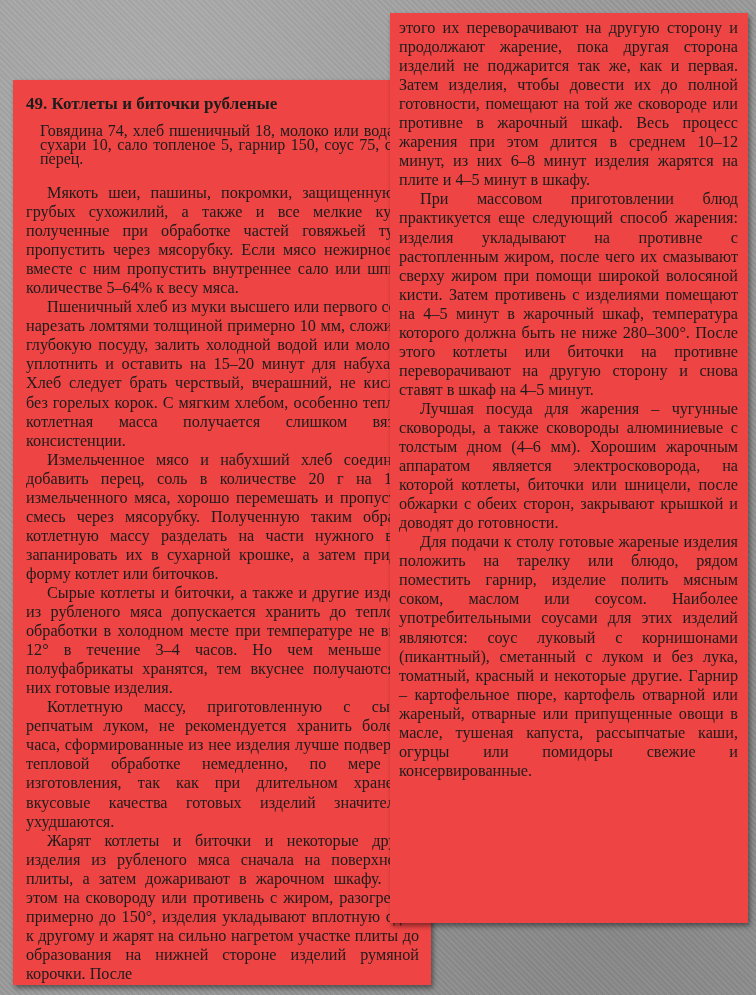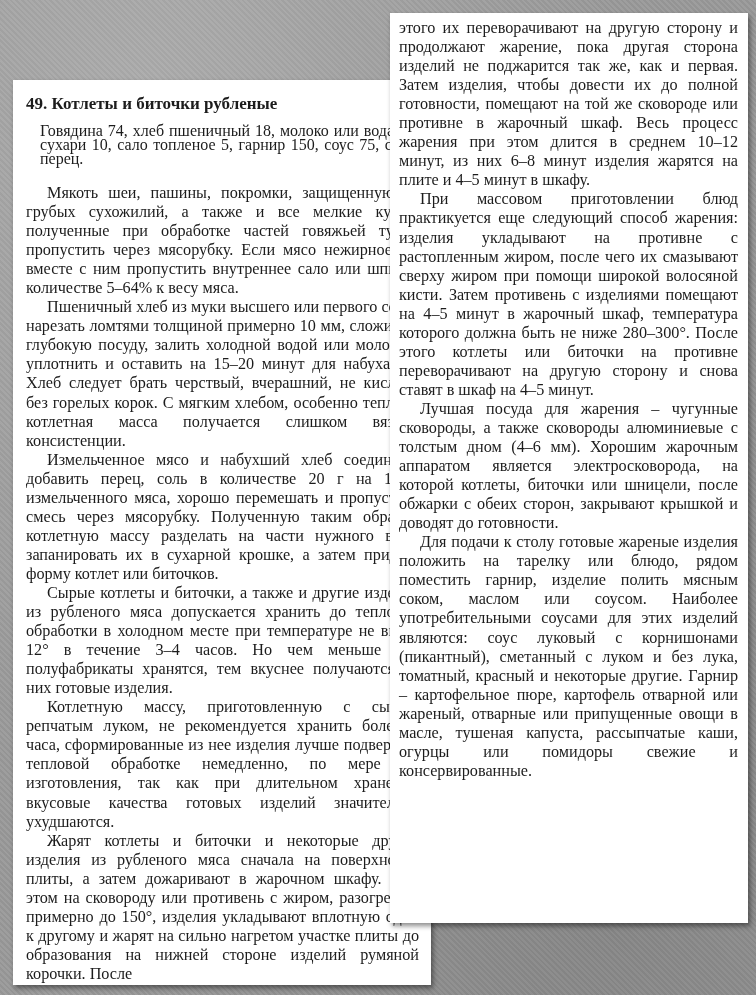--- a/index.html
+++ b/index.html
@@ -8,21 +8,21 @@
       background: #9a9a9a;
       background-image:
         radial-gradient(ellipse at 20% 10%, rgba(255,255,255,0.18), transparent 55%),
         radial-gradient(ellipse at 80% 90%, rgba(0,0,0,0.12), transparent 60%),
         repeating-linear-gradient(45deg, rgba(255,255,255,0.04) 0 2px, rgba(0,0,0,0.04) 2px 4px);
       font-family: "DejaVu Serif", "Liberation Serif", serif;
       color: #1c1c1c;
     }
     .card {
       position: absolute;
-      background: #ffffff;
+      background: #ef4444;
       box-shadow: 2px 3px 5px rgba(0,0,0,0.45);
       box-sizing: border-box;
     }
     #card-left  { left: 13px; top: 80px;  width: 418px; height: 905px; padding: 10px 12px 0 13px; }
     #card-right { left: 390px; top: 13px; width: 358px; height: 910px; padding: 6px 10px 0 9px; }
 
     .title {
       font-family: "Liberation Serif", "DejaVu Serif", serif;
       font-weight: bold; font-size: 17px; margin: 4px 0 10px 0; letter-spacing: 0;
     }

